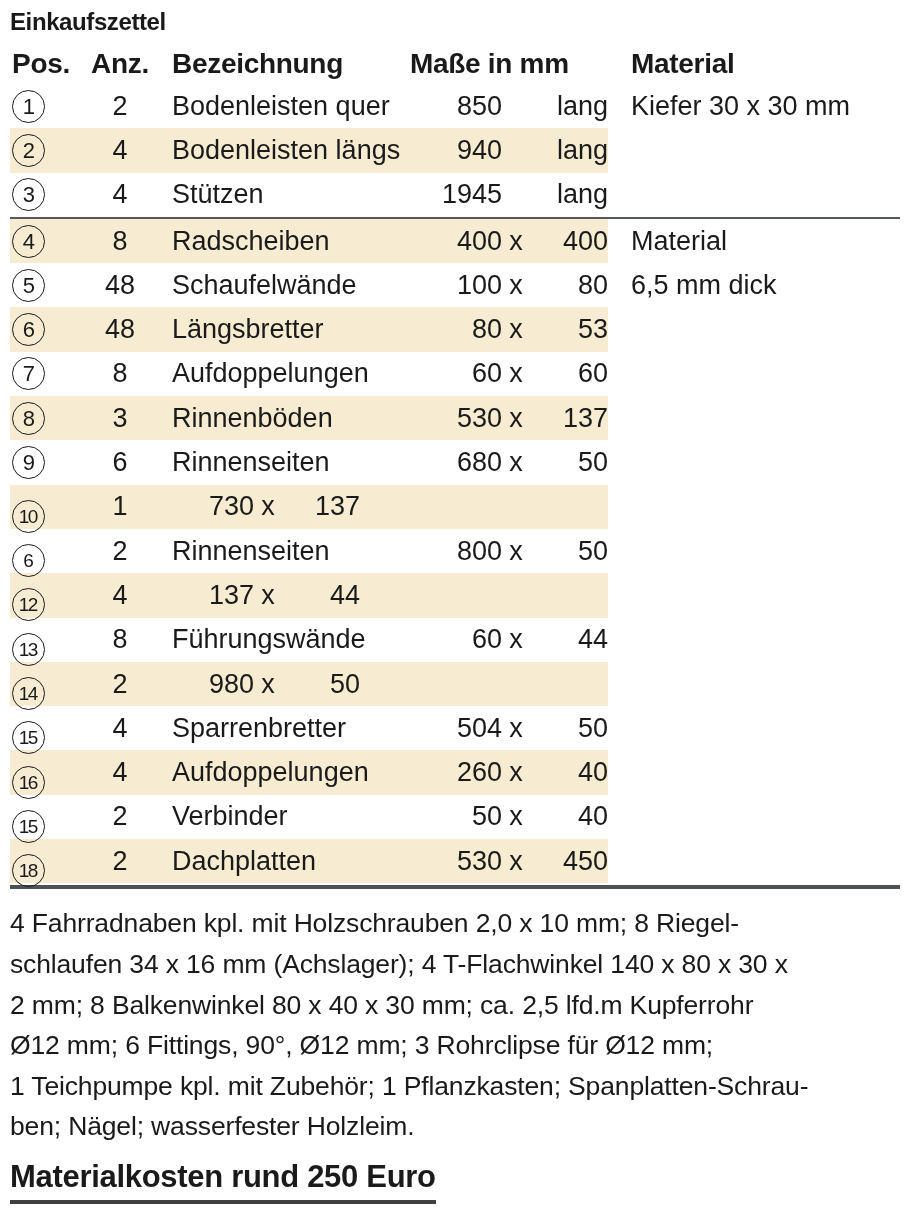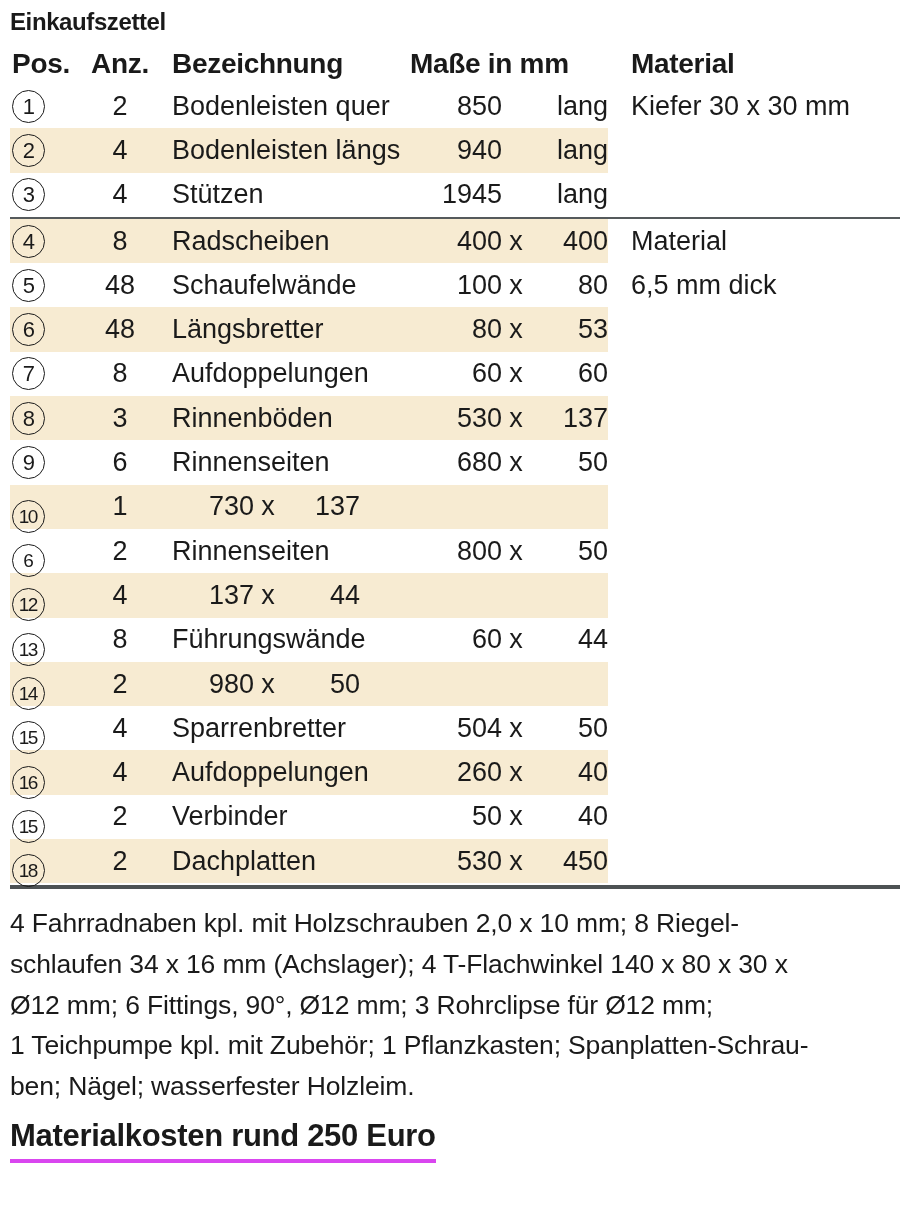--- a/index.html
+++ b/index.html
@@ -127,21 +127,21 @@
   }
   .notes .ln { display: block; white-space: nowrap; }
 
   
   .footer-cost {
     display: inline-block;
     margin: 12px 0 0 10px;
     font-size: 31px;
     font-weight: bold;
     letter-spacing: -0.3px;
-    border-bottom: 4px solid #d946ef;
+    border-bottom: 4px solid #404040;
     padding-bottom: 5px;
     white-space: nowrap;
   }
 </style>
 </head>
 <body>
 
 <div class="page">
 
   <h1 class="doc-title">Einkaufszettel</h1>
@@ -372,20 +372,21 @@
         </div>
       </div>
 
   </div>
 
   <div class="rule-thick"></div>
 
   <div class="notes" id="notes-host">
       <span class="ln">4 Fahrradnaben kpl. mit Holzschrauben 2,0 x 10 mm; 8 Riegel-</span>
       <span class="ln">schlaufen 34 x 16 mm (Achslager); 4 T-Flachwinkel 140 x 80 x 30 x</span>
+      <span class="ln">2 mm; 8 Balkenwinkel 80 x 40 x 30 mm; ca. 2,5 lfd.m Kupferrohr</span>
       <span class="ln">Ø12 mm; 6 Fittings, 90°, Ø12 mm; 3 Rohrclipse für Ø12 mm;</span>
       <span class="ln">1 Teichpumpe kpl. mit Zubehör; 1 Pflanzkasten; Spanplatten-Schrau-</span>
       <span class="ln">ben; Nägel; wasserfester Holzleim.</span>
     </div>
 
   <div class="footer-cost">Materialkosten rund 250 Euro</div>
 
 </div>
 
 </body></html>

